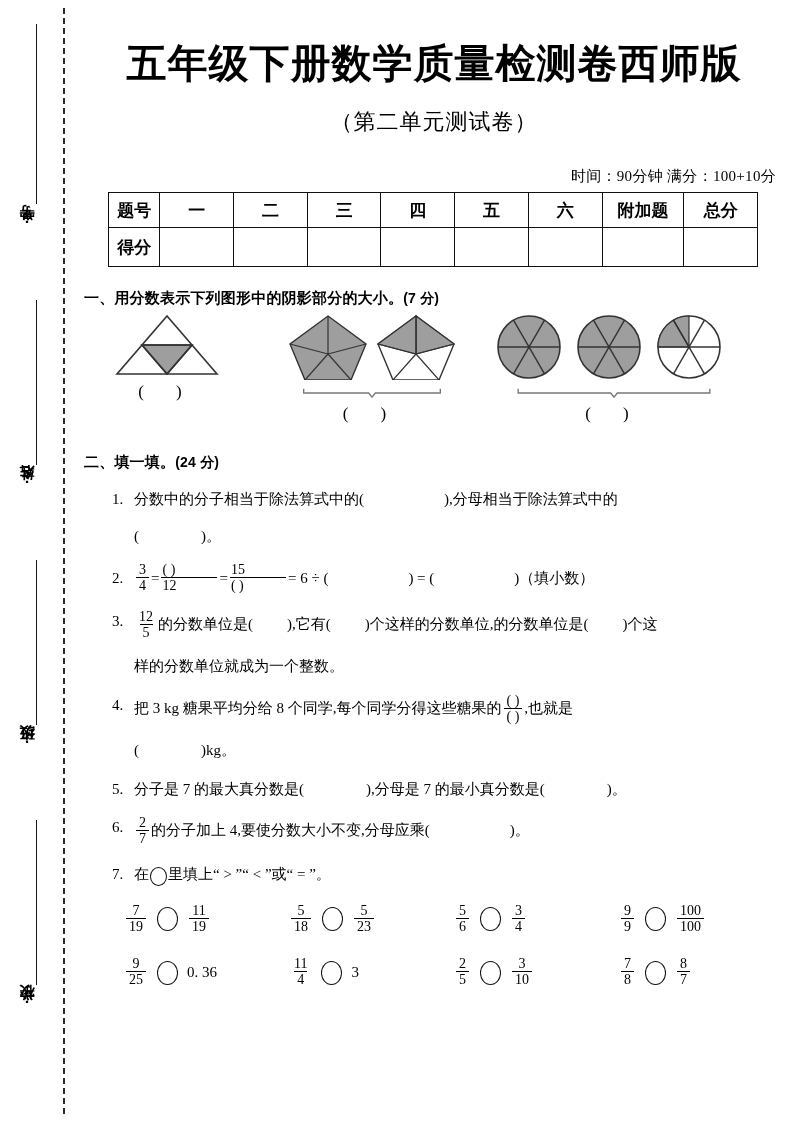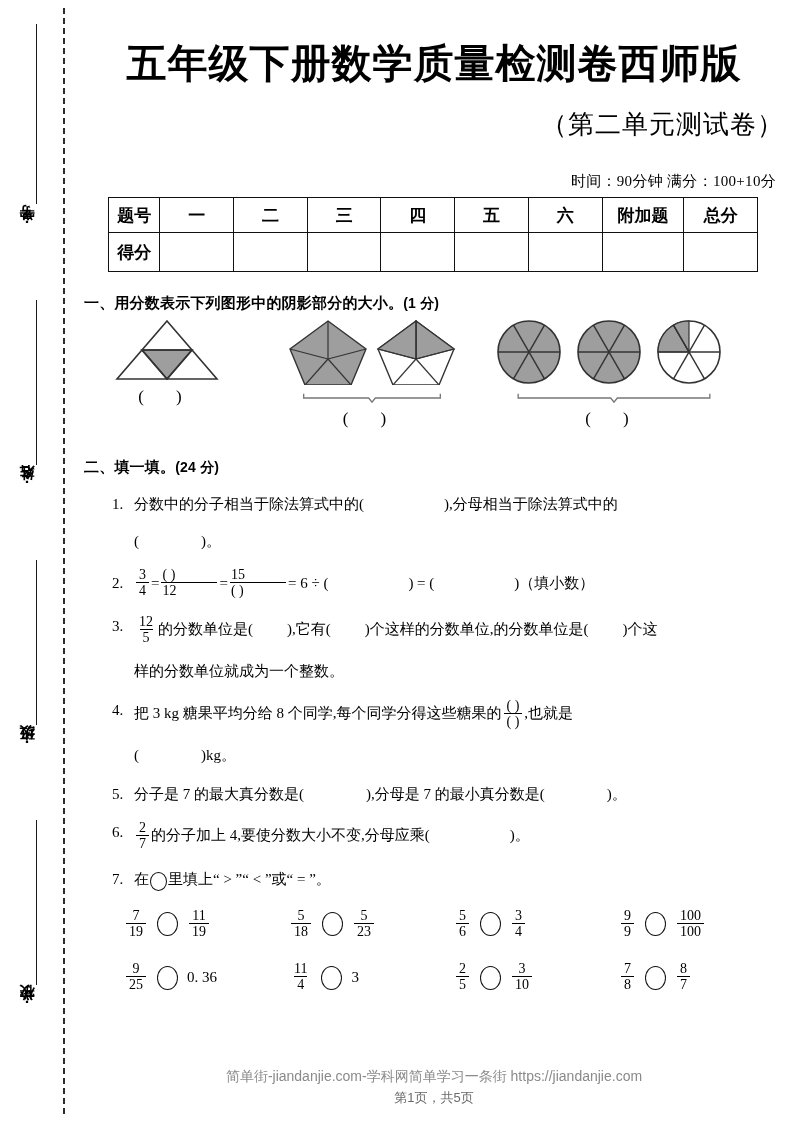--- a/index.html
+++ b/index.html
@@ -67,22 +67,22 @@
 
   .title-main {
     text-align: center;
     font-size: 40px;
     font-weight: bold;
     letter-spacing: 1px;
     margin-top: 36px;
     font-family: "Liberation Serif", serif;
   }
   .title-sub {
-    text-align: right;
-    font-size: 26px;
+    text-align: center;
+    font-size: 22px;
     letter-spacing: 1px;
     margin-top: 16px;
   }
 
   .exam-meta {
     text-align: right;
     font-size: 15px;
     margin-top: 30px;
     padding-right: 8px;
     letter-spacing: 0.3px;
@@ -277,21 +277,21 @@
         <td></td>
         <td></td>
         <td></td>
         <td></td>
         <td></td>
       </tr>
     </tbody>
       </table>
 
     <div class="section-head">
-      <span>一、用分数表示下列图形中的阴影部分的大小。</span><span class="pts">(1 分)</span>
+      <span>一、用分数表示下列图形中的阴影部分的大小。</span><span class="pts">(7 分)</span>
     </div>
 
     <div class="figures">
 
       <div class="fig-group" style="left:18px; top:0; width:130px;">
         <svg width="104" height="62" viewBox="0 0 104 62">
           <polygon points="52,2 102,60 2,60" fill="#ffffff" stroke="#333" stroke-width="1.6"></polygon>
           <polygon points="27,31 77,31 52,60" fill="#9e9e9e" stroke="#333" stroke-width="1.6"></polygon>
           <line x1="27" y1="31" x2="52" y2="60" stroke="#333" stroke-width="1.6"></line>
           <line x1="77" y1="31" x2="52" y2="60" stroke="#333" stroke-width="1.6"></line>
@@ -526,19 +526,15 @@
           <span class="den">8</span>
         </span>
         <span class="circle-blank"></span>
         <span class="frac">
           <span class="num">8</span>
           <span class="den">7</span>
         </span>
       </div>
     </div>
 
-    <div class="footer">
-      <div>简单街-jiandanjie.com-学科网简单学习一条街 https://jiandanjie.com</div>
-      <div class="page-no">第1页，共5页</div>
-    </div>
 
   </div>
 </div>
 
 </body></html>

